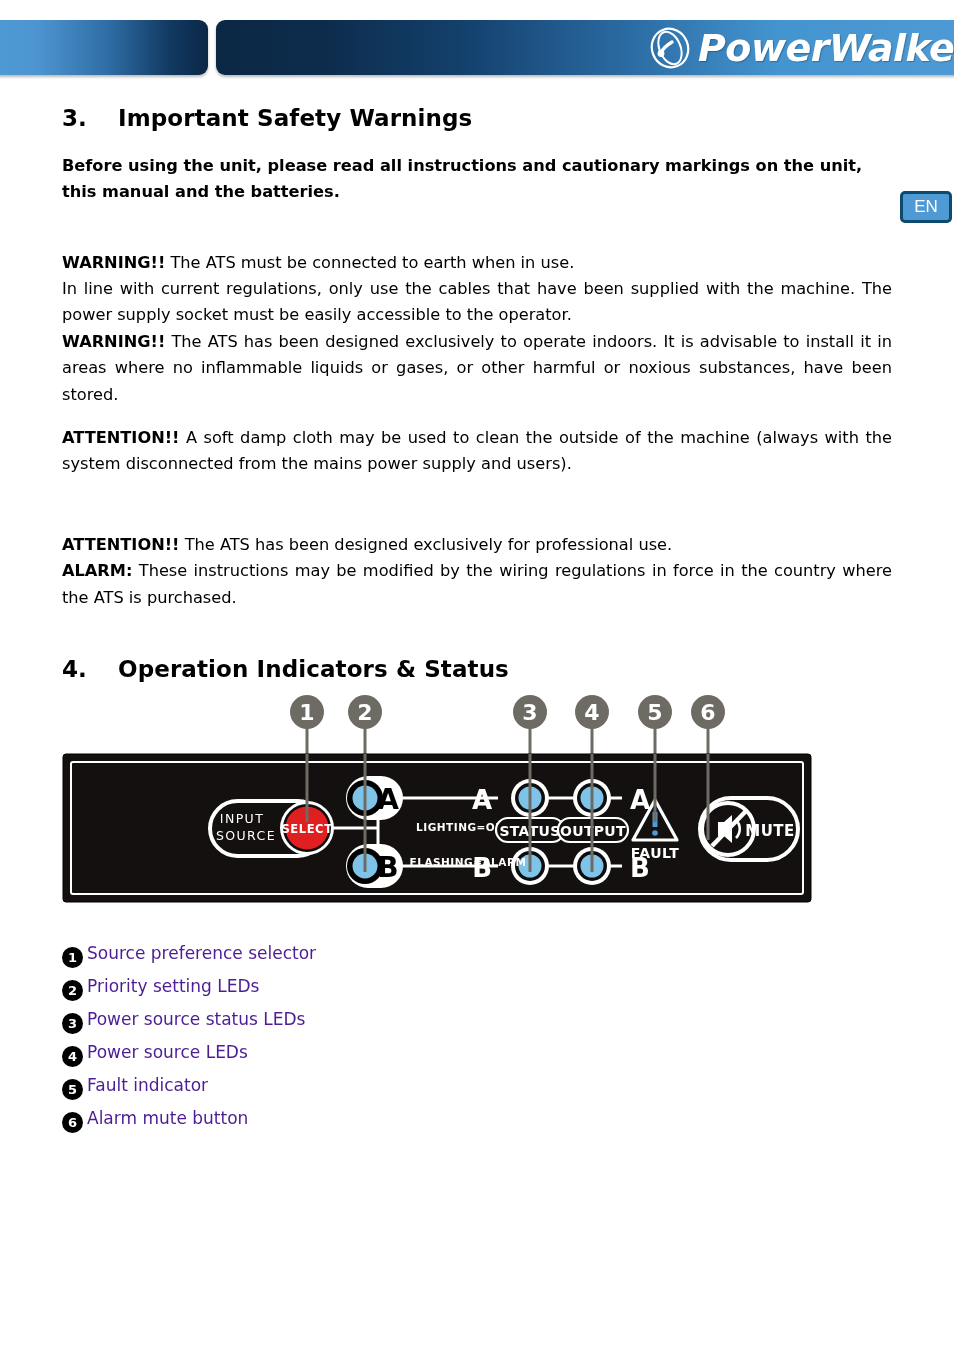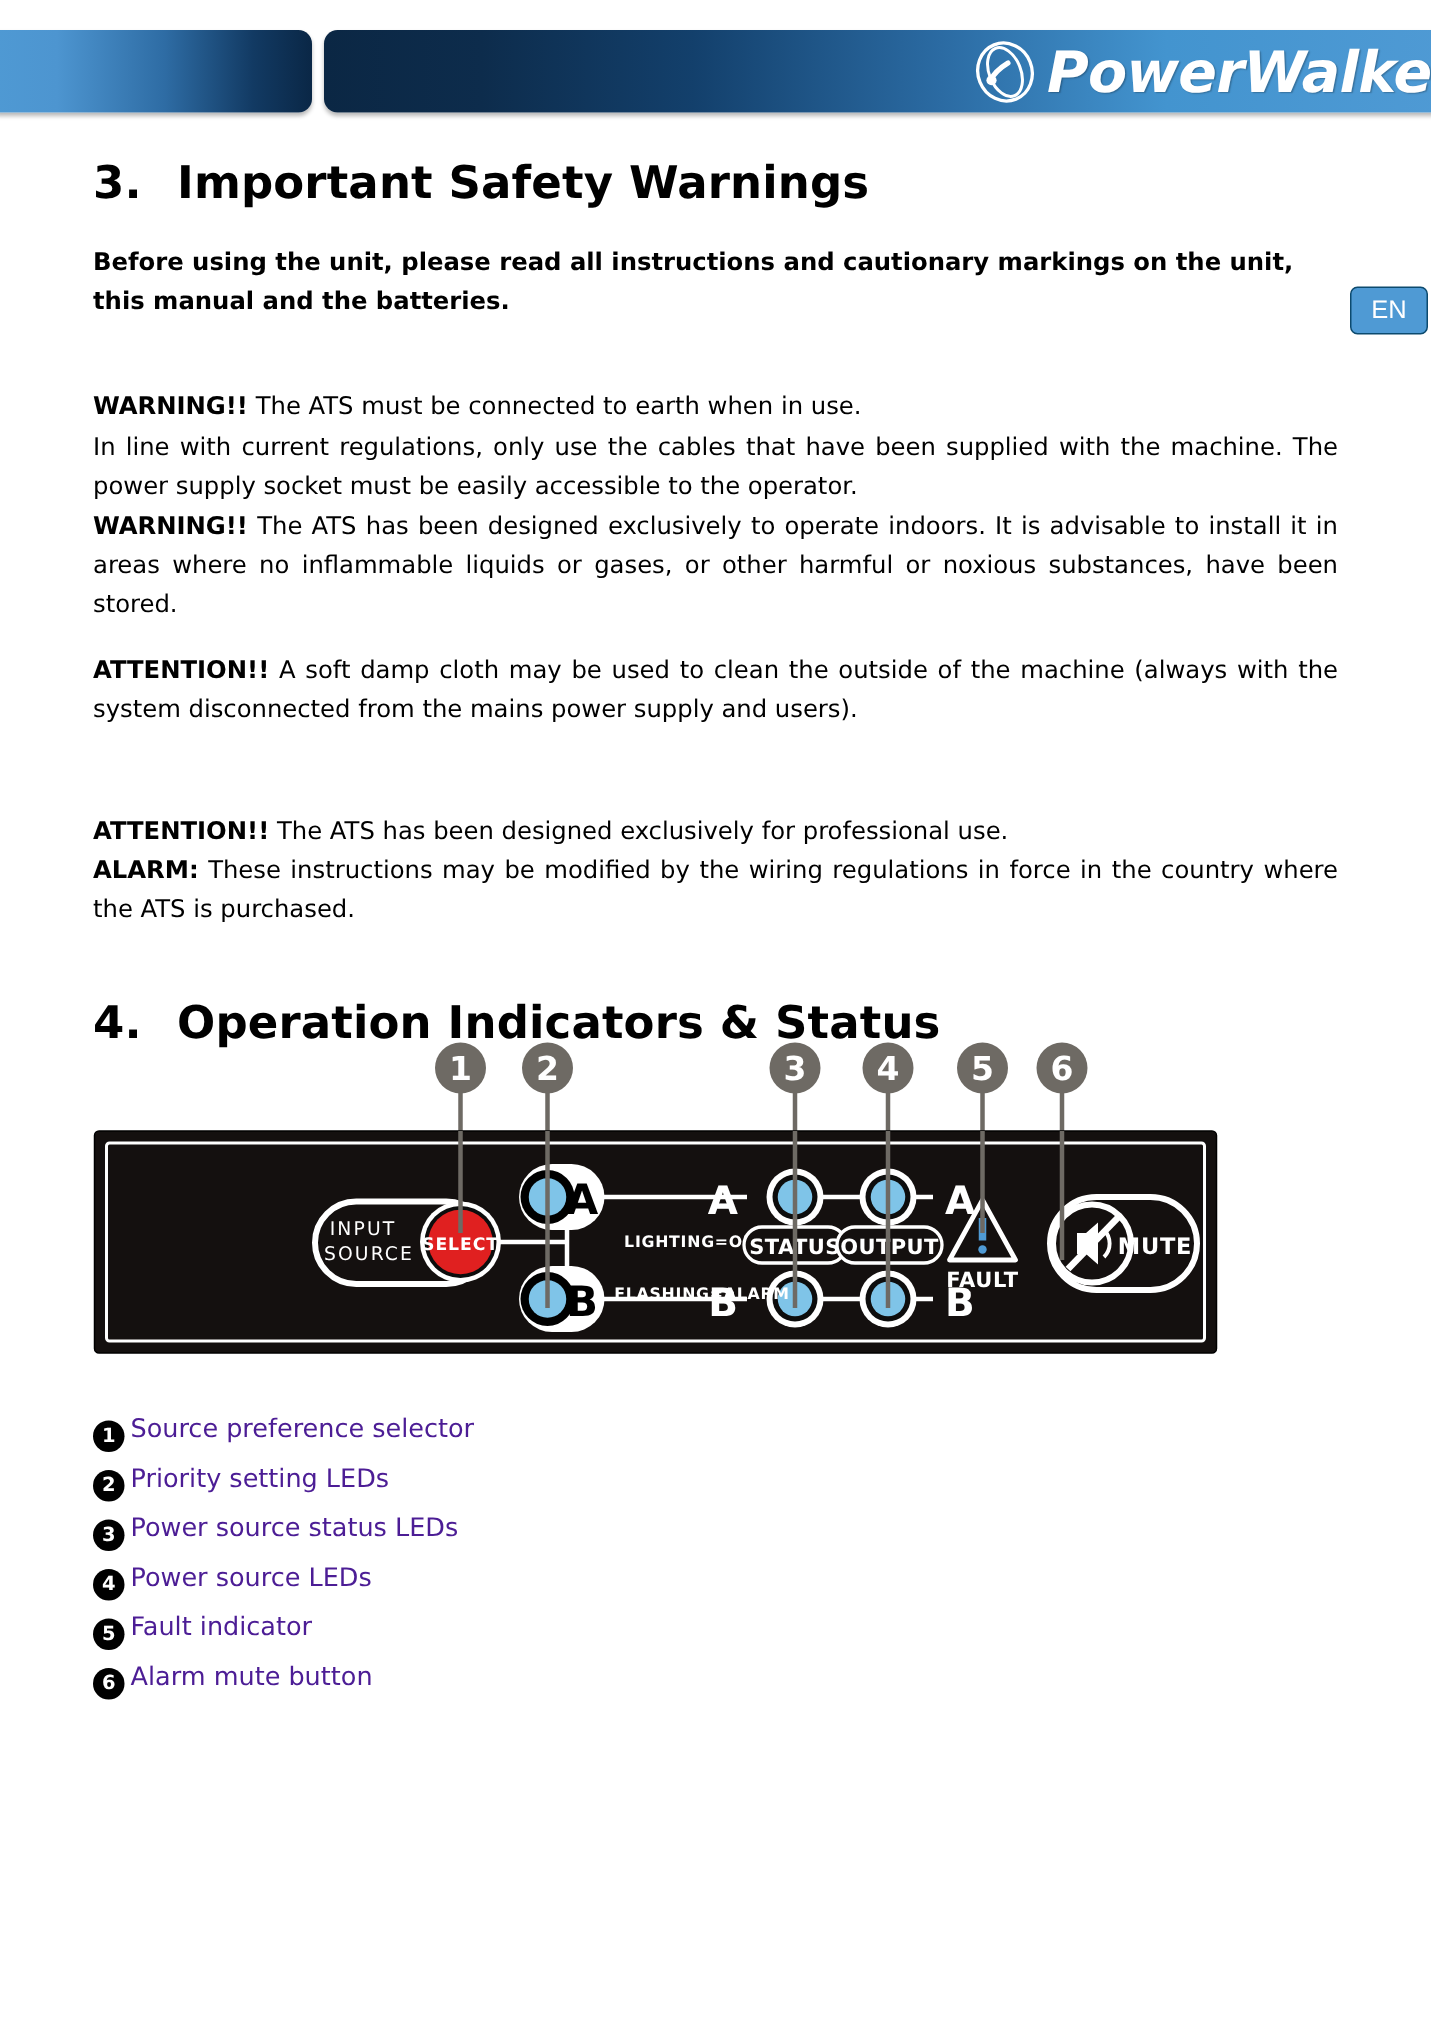--- a/index.html
+++ b/index.html
@@ -59,40 +59,40 @@
     white-space: nowrap;
     text-shadow: 1px 1px 1px rgba(0,0,0,0.25);
   }
 
   
   .lang-badge {
     position: absolute;
     left: 900px; top: 191px;
     width: 52px; height: 32px;
     background: #4f9ad4;
-    border: 1px solid #0c4a6e;
+    border: 3px solid #0c4a6e;
     border-radius: 5px;
     color: #ffffff;
     font-size: 17px;
     font-weight: 400;
     display: flex;
     align-items: center;
     justify-content: center;
     box-sizing: border-box;
   }
 
   
   .content {
     position: absolute;
     left: 62px; top: 104px;
     width: 830px;
   }
   h2.section-title {
     font-family: "DejaVu Sans", sans-serif;
-    font-size: 30px;
+    font-size: 23px;
     font-weight: 700;
     margin: 0 0 6px 0;
     letter-spacing: 0.1px;
     line-height: 1.25;
   }
   h2.section-title .num { display: inline-block; width: 56px; }
 
   p.body {
     font-family: "DejaVu Sans", sans-serif;
     font-size: 16.2px;

